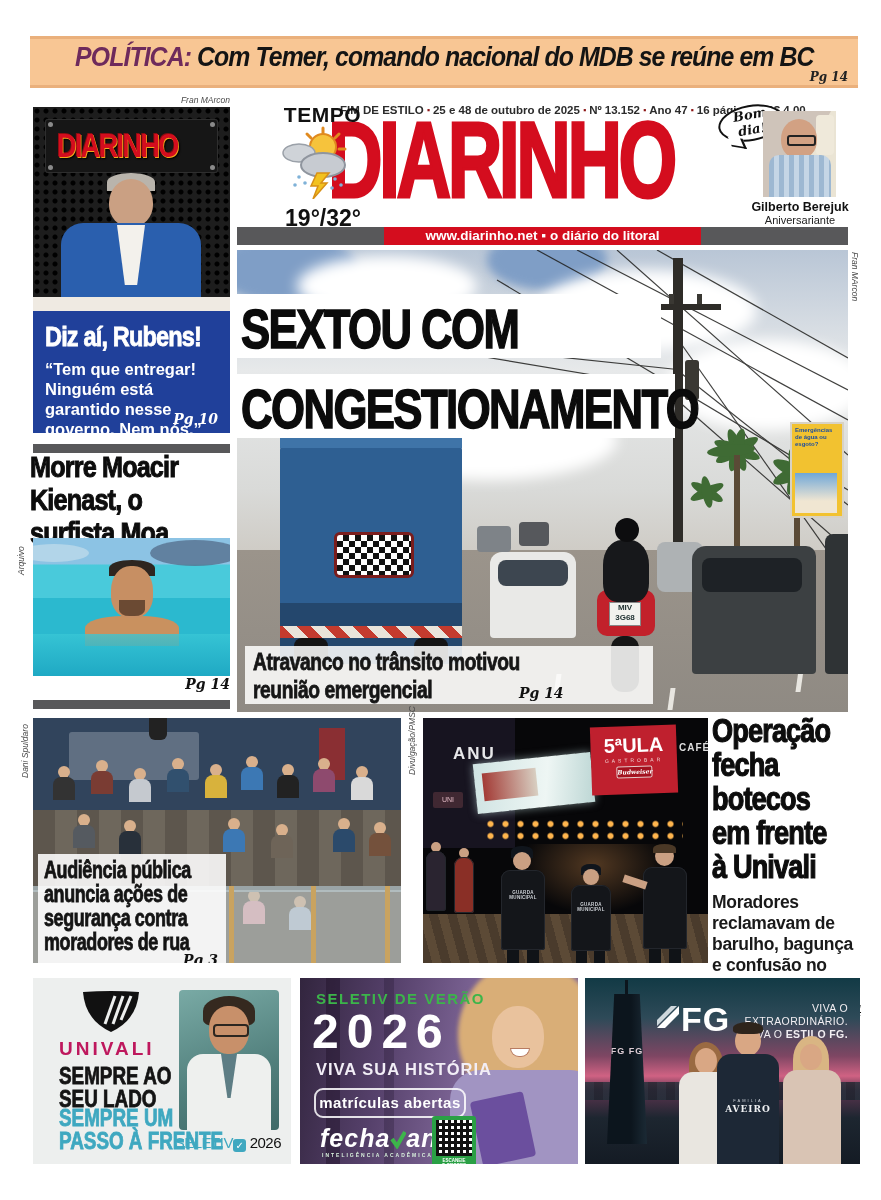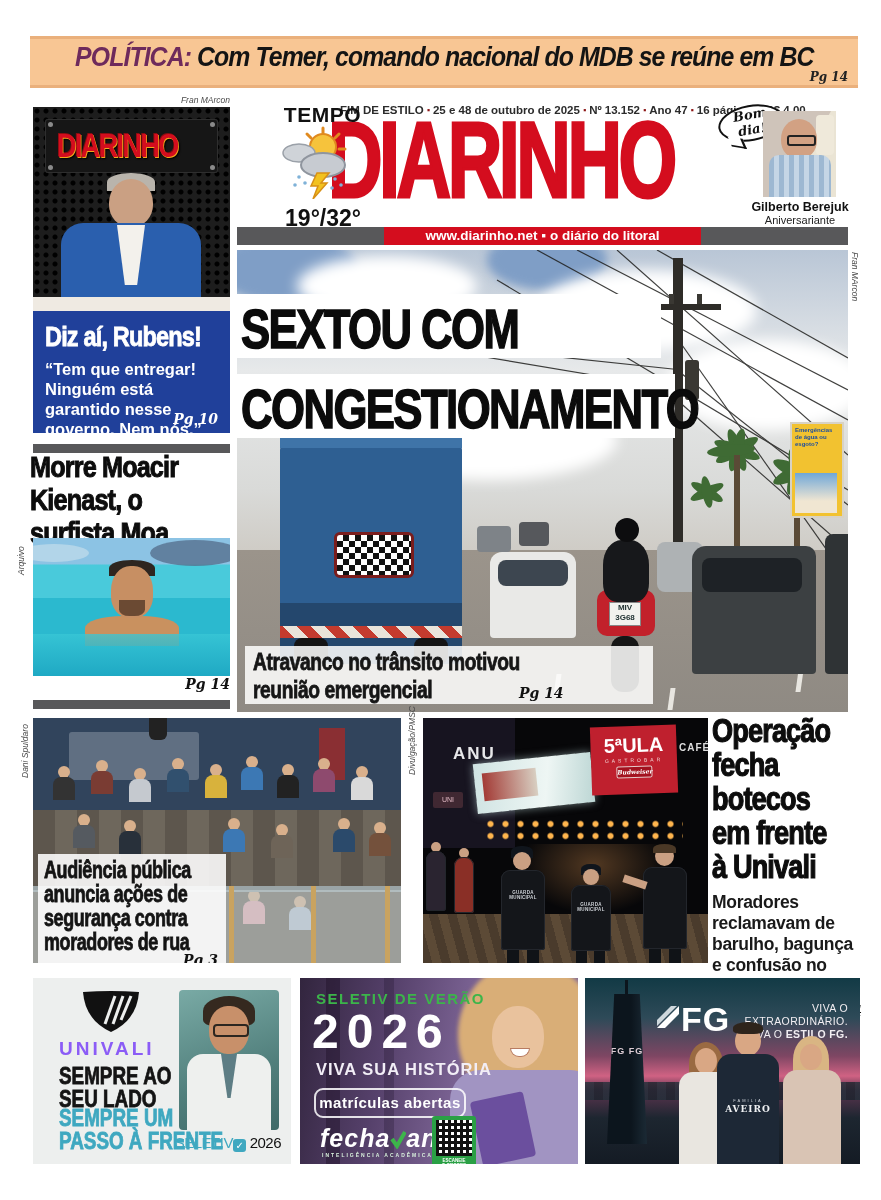--- a/index.html
+++ b/index.html
@@ -160,21 +160,21 @@
   .cop .cl{position:absolute;background:#101317;}
 
   .op-col{left:712px;top:714px;width:150px;}
   .op-head .cond{font-size:33px;letter-spacing:-1px;color:#0d0d0d;-webkit-text-stroke:1.2px #0d0d0d;transform:scaleX(.82);line-height:34px;}
   .op-sub{margin-top:8px;width:150px;font-size:17.5px;font-weight:bold;color:#1a1a1a;line-height:21px;letter-spacing:-.3px;}
   .op-pg{display:block;text-align:right;margin-top:6px;}
 
   
   .ad-univali{left:33px;top:978px;width:258px;height:186px;background:#edefee;overflow:hidden;}
   .uv-logo{position:absolute;left:48px;top:12px;}
-  .uv-word{position:absolute;left:26px;top:60px;font-size:19px;font-weight:bold;letter-spacing:3px;color:#8b5cf6;}
+  .uv-word{position:absolute;left:26px;top:60px;font-size:19px;font-weight:bold;letter-spacing:3px;color:#be185d;}
   .uv-black{position:absolute;left:26px;top:88px;line-height:21px;}
   .uv-black .cond{font-size:23px;color:#141414;-webkit-text-stroke:.8px #141414;transform:scaleX(.82);}
   .uv-teal{position:absolute;left:26px;top:130px;line-height:21px;}
   .uv-teal .cond{font-size:23px;color:#3fa8c0;-webkit-text-stroke:.8px #3fa8c0;transform:scaleX(.82);}
   .uv-photo{position:absolute;left:146px;top:12px;width:100px;height:140px;border-radius:4px;overflow:hidden;
       background:linear-gradient(160deg,#79aaa5 0,#517f7c 60%,#3f6a68);}
   .uv-hair{position:absolute;left:24px;top:6px;width:52px;height:30px;border-radius:50% 50% 20% 20%;background:#35291f;}
   .uv-face{position:absolute;left:30px;top:16px;width:40px;height:48px;border-radius:46%;background:#c8906a;}
   .uv-gl{position:absolute;left:34px;top:34px;width:32px;height:9px;border:2px solid #2c2620;border-radius:4px;}
   .uv-coat{position:absolute;left:8px;top:64px;width:84px;height:76px;border-radius:16px 16px 0 0;background:#eef0ee;}

